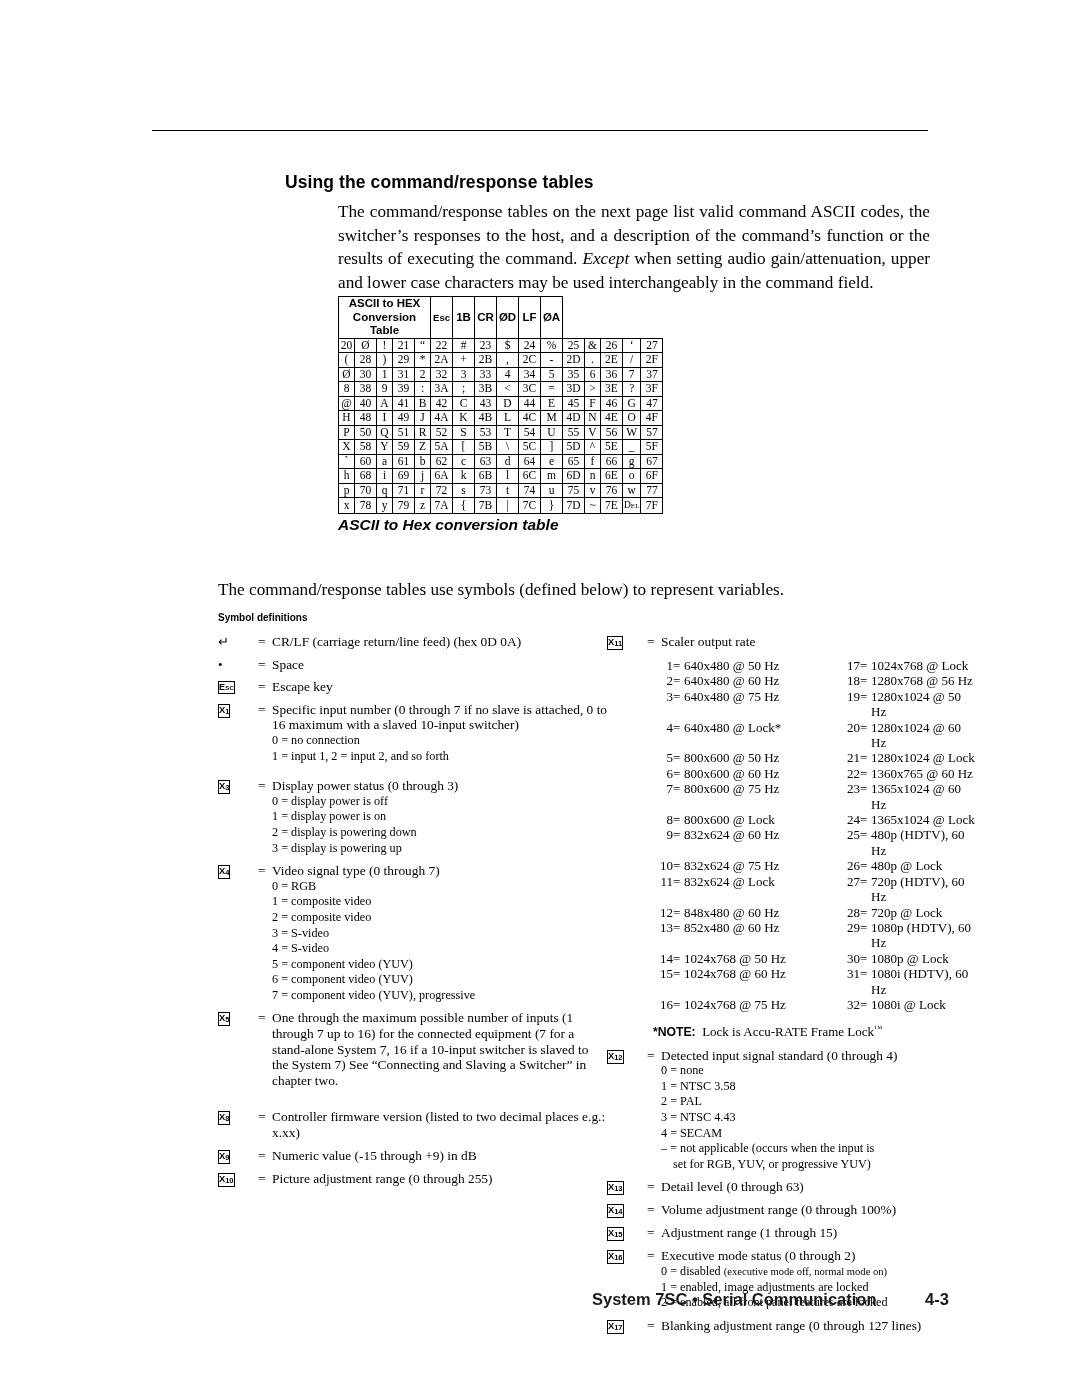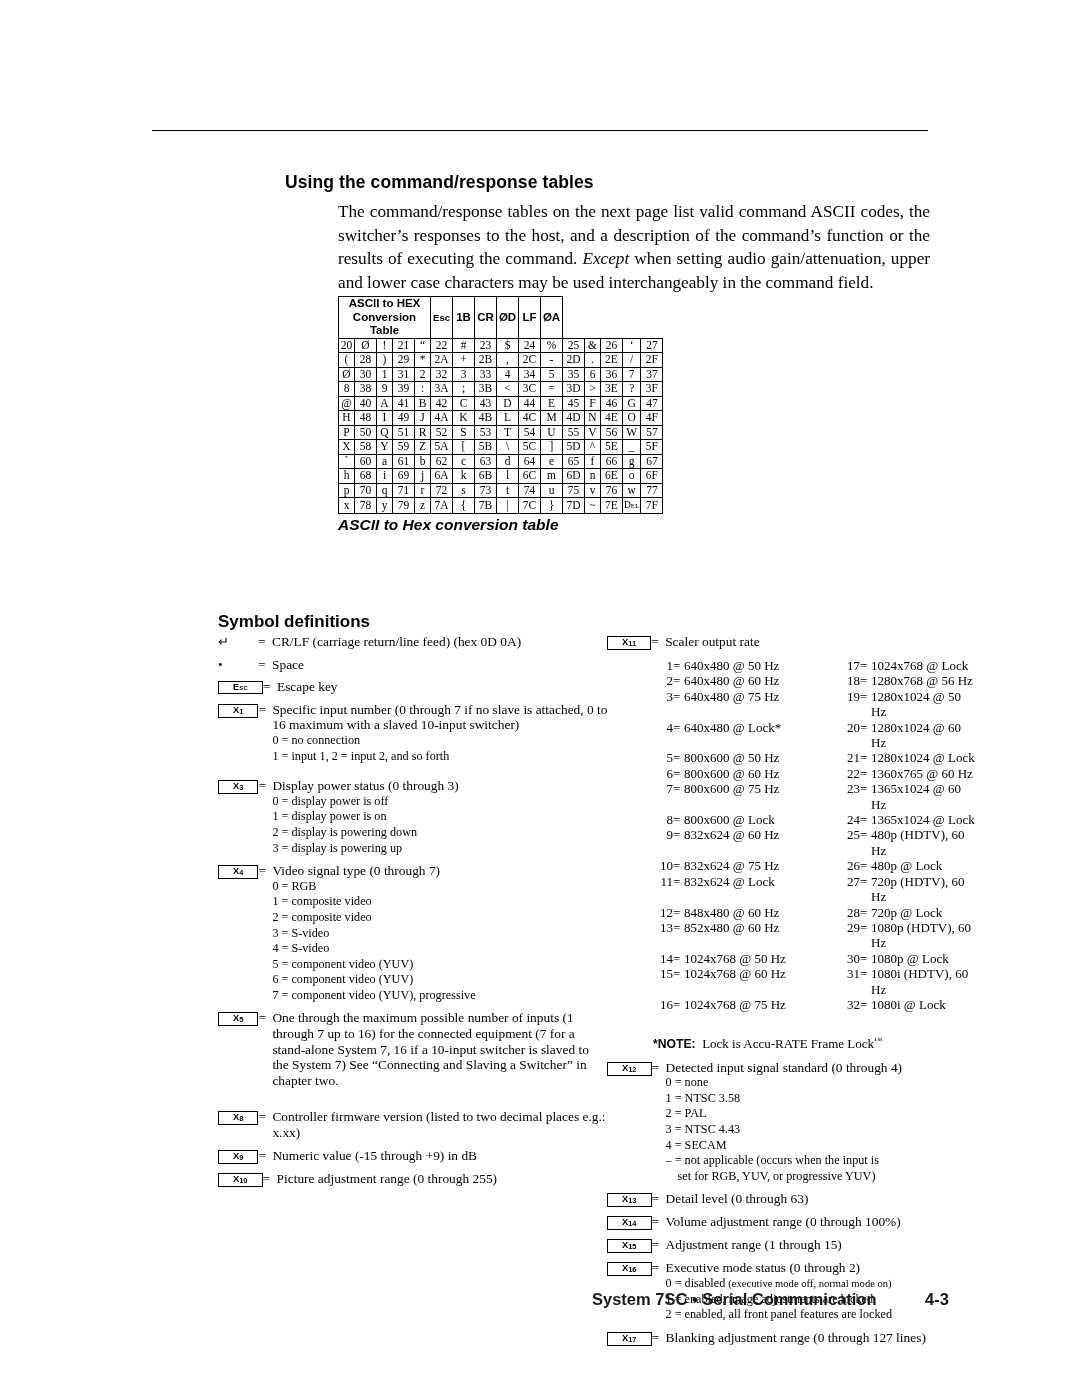--- a/index.html
+++ b/index.html
@@ -48,56 +48,56 @@
     font-style:italic;font-weight:bold;font-size:15.5px;
   }
 
   .para2{
     position:absolute;left:218px;top:578px;width:712px;
     font-size:17.2px;line-height:23.4px;
   }
 
   h2.symbol-title{
     position:absolute;left:218px;top:612px;margin:0;
-    font-family:"Liberation Sans",sans-serif;font-size:17px;font-weight:bold;
+    font-family:"Liberation Sans",sans-serif;font-size:10px;font-weight:bold;
   }
 
   
   .colL{position:absolute;left:218px;top:634px;width:390px;}
   .colR{position:absolute;left:607px;top:634px;width:370px;}
   .deftable{border-collapse:collapse;width:100%;}
   .deftable td{vertical-align:top;font-size:13.4px;line-height:15.6px;padding:0;}
   .td-sym{width:40px;}
   .td-eq{width:14px;text-align:left;}
   .td-txt{}
   .gap{height:7px;}
 
   .keybox{
     display:inline-block;border:1px solid #000;font-family:"Liberation Sans",sans-serif;
-    font-size:9.3px;font-weight:bold;line-height:11px;padding:0 14px;
+    font-size:9.3px;font-weight:bold;line-height:11px;padding:0 0;
     vertical-align:1px;background:#fff;
   }
   .keybox.esc{font-variant:small-caps;font-size:9px;letter-spacing:0.2px;}
   .bullet{display:inline-block;font-size:13px;}
   .arrow{display:inline-block;font-size:13px;}
   .sub{font-size:12.2px;}
   .tiny{font-size:10.6px;}
 
   
   .ratewrap{margin-left:40px;margin-top:1px;}
   .ratetbl{border-collapse:collapse;}
   .ratetbl td{font-size:13.0px;line-height:15.4px;padding:0 0 0 0;vertical-align:top;}
   .rate-n{width:26px;text-align:right;padding-right:3px;}
   .rate-eq{width:11px;}
   .rate-v{width:150px;}
   .rate-n2{width:26px;text-align:right;padding-right:3px;}
   .rate-eq2{width:11px;}
   .rate-v2{}
 
-  .note{margin-left:46px;margin-top:23px;font-size:13.0px;}
+  .note{margin-left:46px;margin-top:11px;font-size:13.0px;}
   .note b{font-family:"Liberation Sans",sans-serif;font-size:12.2px;}
   .sup{font-size:8.5px;vertical-align:super;}
 
   
   .footer-title{
     position:absolute;left:592px;top:1290px;
     font-family:"Liberation Sans",sans-serif;font-size:16.5px;font-weight:bold;color:#1a1a1a;
   }
   .footer-page{
     position:absolute;left:925px;top:1290px;
@@ -343,20 +343,21 @@
             <td class="c"><span class="small-caps">Del</span></td>
             <td class="h">7F</td>
           </tr>
         </tbody>
     </table>
   </div>
 
 
   <div class="caption">ASCII to Hex conversion table</div>
 
+  <div class="para2">The command/response tables use symbols (defined below) to represent variables.</div>
 
   <h2 class="symbol-title">Symbol definitions</h2>
 
   <div class="colL" id="colL">
       <table class="deftable">
         <tbody>
           <tr>
             <td class="td-sym"><span class="arrow">↵</span></td>
             <td class="td-eq">=</td>
             <td class="td-txt">CR/LF (carriage return/line feed) (hex 0D 0A)</td>

